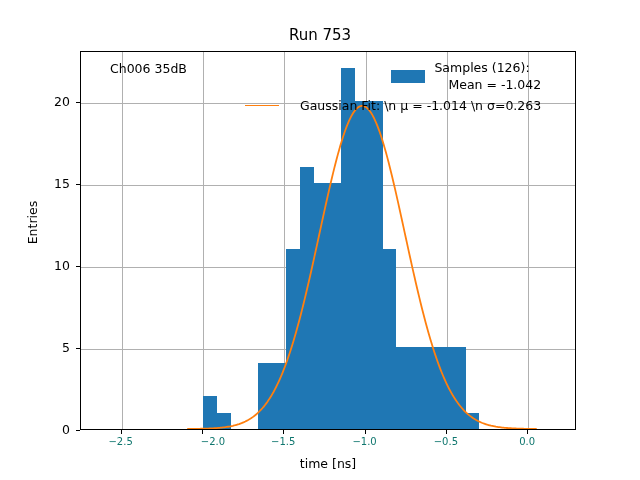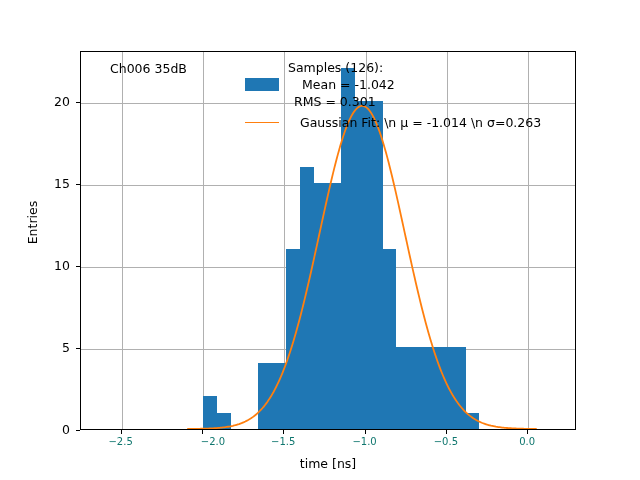--- a/index.html
+++ b/index.html
@@ -119,21 +119,21 @@
 
   
   #legend {
     position: absolute;
     left: 245px;
     top: 59px;
     font-size: 12.5px;
     color: #000000;
     white-space: nowrap;
   }
-  #legend .row { display: flex; align-items: center; }
+  #legend .row { display: flex; align-items: center; justify-content: flex-end; }
   #legend .handle-box {
     width: 34px; height: 13px;
     background: #1f77b4;
     margin-right: 9px;
     flex: none;
   }
   #legend .handle-line {
     width: 34px; height: 0;
     border-top: 1.7px solid #ff7f0e;
     margin-right: 9px;
@@ -144,20 +144,21 @@
   #legend .ind1 { padding-left: 0px; }
   #legend .ind2 { padding-left: 14px; }
   #legend .ind3 { padding-left: 6px; }
   #legend .fitrow { margin-top: 5px; gap: 12px; }
 </style>
 </head>
 <body>
 
 <div id="figure">
 
+  <div id="chart-title">Run 753</div>
 
   <div id="plot-area">
     <div id="grid-layer">
         <div class="gridline-v" style="left: 40.6557px;"></div>
         <div class="gridline-v" style="left: 121.967px;"></div>
         <div class="gridline-v" style="left: 203.279px;"></div>
         <div class="gridline-v" style="left: 284.59px;"></div>
         <div class="gridline-v" style="left: 365.902px;"></div>
         <div class="gridline-v" style="left: 447.213px;"></div>
         <div class="gridline-h" style="top: 296.965px;"></div>
@@ -214,21 +215,20 @@
   <div id="annotation">
     <span class="ln3">Ch006 35dB</span>
   </div>
 
   <div id="legend">
     <div class="row">
       <div class="handle-box"></div>
       <div class="lbl-stack">
         <div class="ind1">Samples (126):</div>
         <div class="ind2">Mean = -1.042</div>
-        <div class="ind3">RMS = 0.301</div>
       </div>
     </div>
     <div class="row fitrow">
       <div class="handle-line"></div>
       <div>Gaussian Fit: \n μ = -1.014 \n σ=0.263</div>
     </div>
   </div>
 
 </div>
 

